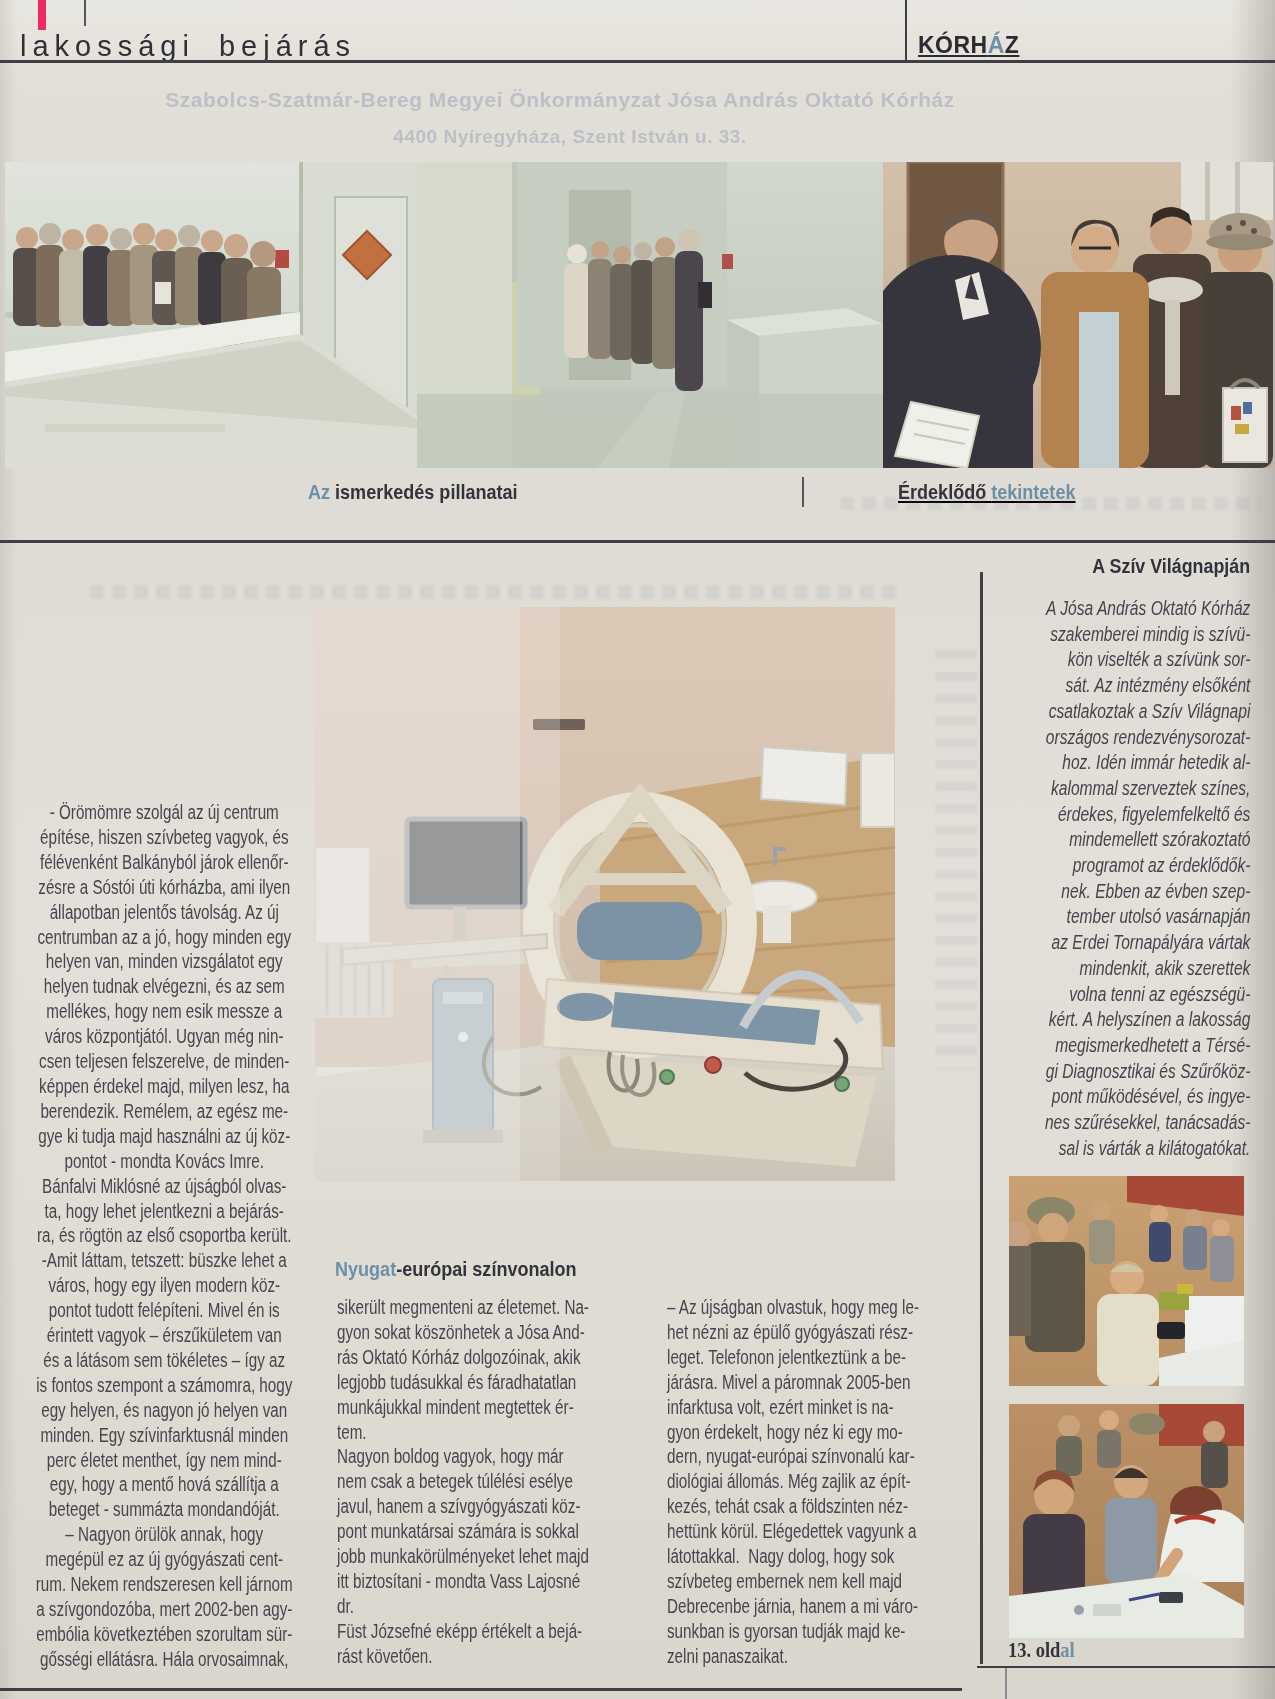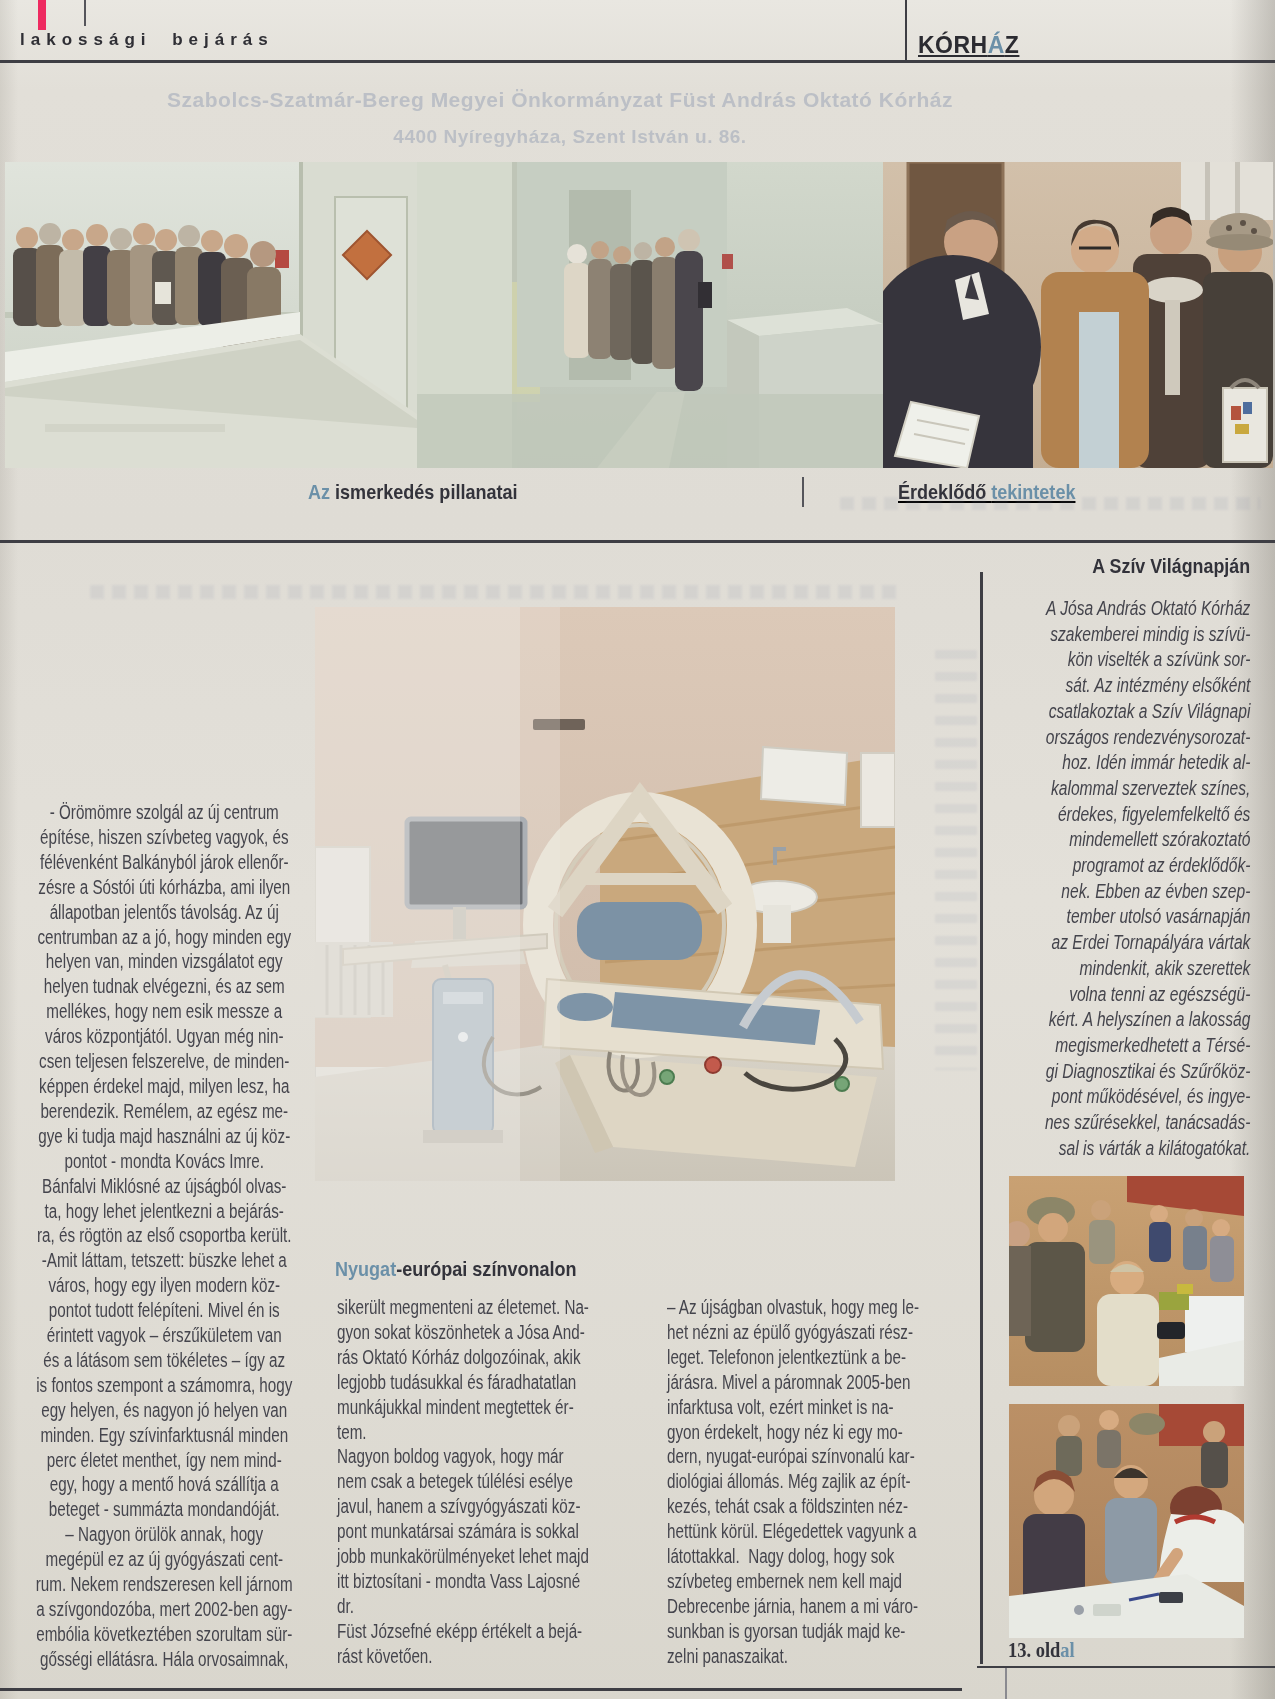--- a/index.html
+++ b/index.html
@@ -6,21 +6,21 @@
   .page{
     position:relative;width:1275px;height:1699px;margin:0 auto;
     background:
       linear-gradient(90deg, rgba(125,120,110,.16) 0, rgba(0,0,0,0) 18px, rgba(0,0,0,0) 1230px, rgba(95,90,82,.28) 1275px),
       linear-gradient(180deg,#e9e7e1 0,#e2dfd8 90px,#dfdcd5 520px,#e3e0d9 900px,#dedbd3 1400px,#d9d6cd 1699px);
     font-family:"Liberation Sans",sans-serif;
     overflow:hidden;
   }
   .abs{position:absolute;}
   .rule{position:absolute;background:#3e3e44;}
-  .kicker-left{font-size:17px;color:#2f2f35;letter-spacing:6px;word-spacing:10px;font-weight:700;}
+  .kicker-left{font-size:29px;color:#2f2f35;letter-spacing:6px;word-spacing:10px;font-weight:400;}
   .kicker-right{font-size:23px;font-weight:700;color:#2b2b31;letter-spacing:.5px;}
   .accent{color:#6b90a8;}
   .ghost{color:rgba(100,118,155,.30);font-weight:700;filter:blur(.7px);letter-spacing:.5px;text-align:center;white-space:nowrap;}
   .ghost-stripe{position:absolute;opacity:.5;border-radius:2px;filter:blur(1px);
     background:repeating-linear-gradient(90deg, rgba(118,128,158,.22) 0 14px, rgba(0,0,0,0) 14px 22px);}
   .ghost-col{position:absolute;opacity:.4;filter:blur(1px);
     background:repeating-linear-gradient(180deg, rgba(118,128,158,.25) 0 9px, rgba(0,0,0,0) 9px 22px);}
   .caption{font-size:20.5px;font-weight:700;color:#33333b;white-space:nowrap;}
   .headline{font-size:76px;font-weight:700;color:#4b4b52;letter-spacing:-2px;white-space:nowrap;line-height:1;}
   .cond{transform-origin:0 0;}
@@ -40,22 +40,22 @@
   <div class="abs" style="left:38px;top:0;width:8px;height:30px;background:#ee2a60;"></div>
   <div class="abs" style="left:84px;top:0;width:2px;height:26px;background:#55555b;"></div>
 
   <div class="abs kicker-left" style="left:20px;top:30px;"><span>lakossági bejárás</span></div>
   <div class="abs kicker-right" style="left:918px;top:32px;text-decoration:underline;">
     <span>KÓRH</span><span class="accent">Á</span><span>Z</span>
   </div>
   <div class="rule" style="left:905px;top:0;width:2px;height:61px;"></div>
   <div class="rule" style="left:0;top:60px;width:1275px;height:2.5px;"></div>
 
-  <div class="abs ghost" style="left:160px;top:88px;width:800px;font-size:21px;">Szabolcs-Szatmár-Bereg Megyei Önkormányzat Füst András Oktató Kórház</div>
-  <div class="abs ghost" style="left:260px;top:126px;width:620px;font-size:19px;">4400 Nyíregyháza, Szent István u. 86.</div>
+  <div class="abs ghost" style="left:160px;top:88px;width:800px;font-size:21px;">Szabolcs-Szatmár-Bereg Megyei Önkormányzat Jósa András Oktató Kórház</div>
+  <div class="abs ghost" style="left:260px;top:126px;width:620px;font-size:19px;">4400 Nyíregyháza, Szent István u. 33.</div>
 
   <div class="photo" style="left:5px;top:162px;width:412px;height:306px;">
     <svg width="412" height="306" viewBox="0 0 412 306">
       <defs>
         <linearGradient id="p1w" x1="0" y1="0" x2="0" y2="1">
             <stop offset="0" stop-color="#e0e4dc"></stop>
             <stop offset="1" stop-color="#c9cfc3"></stop>
           </linearGradient>
       </defs>
       <rect width="412" height="306" fill="url(#p1w)"></rect>

